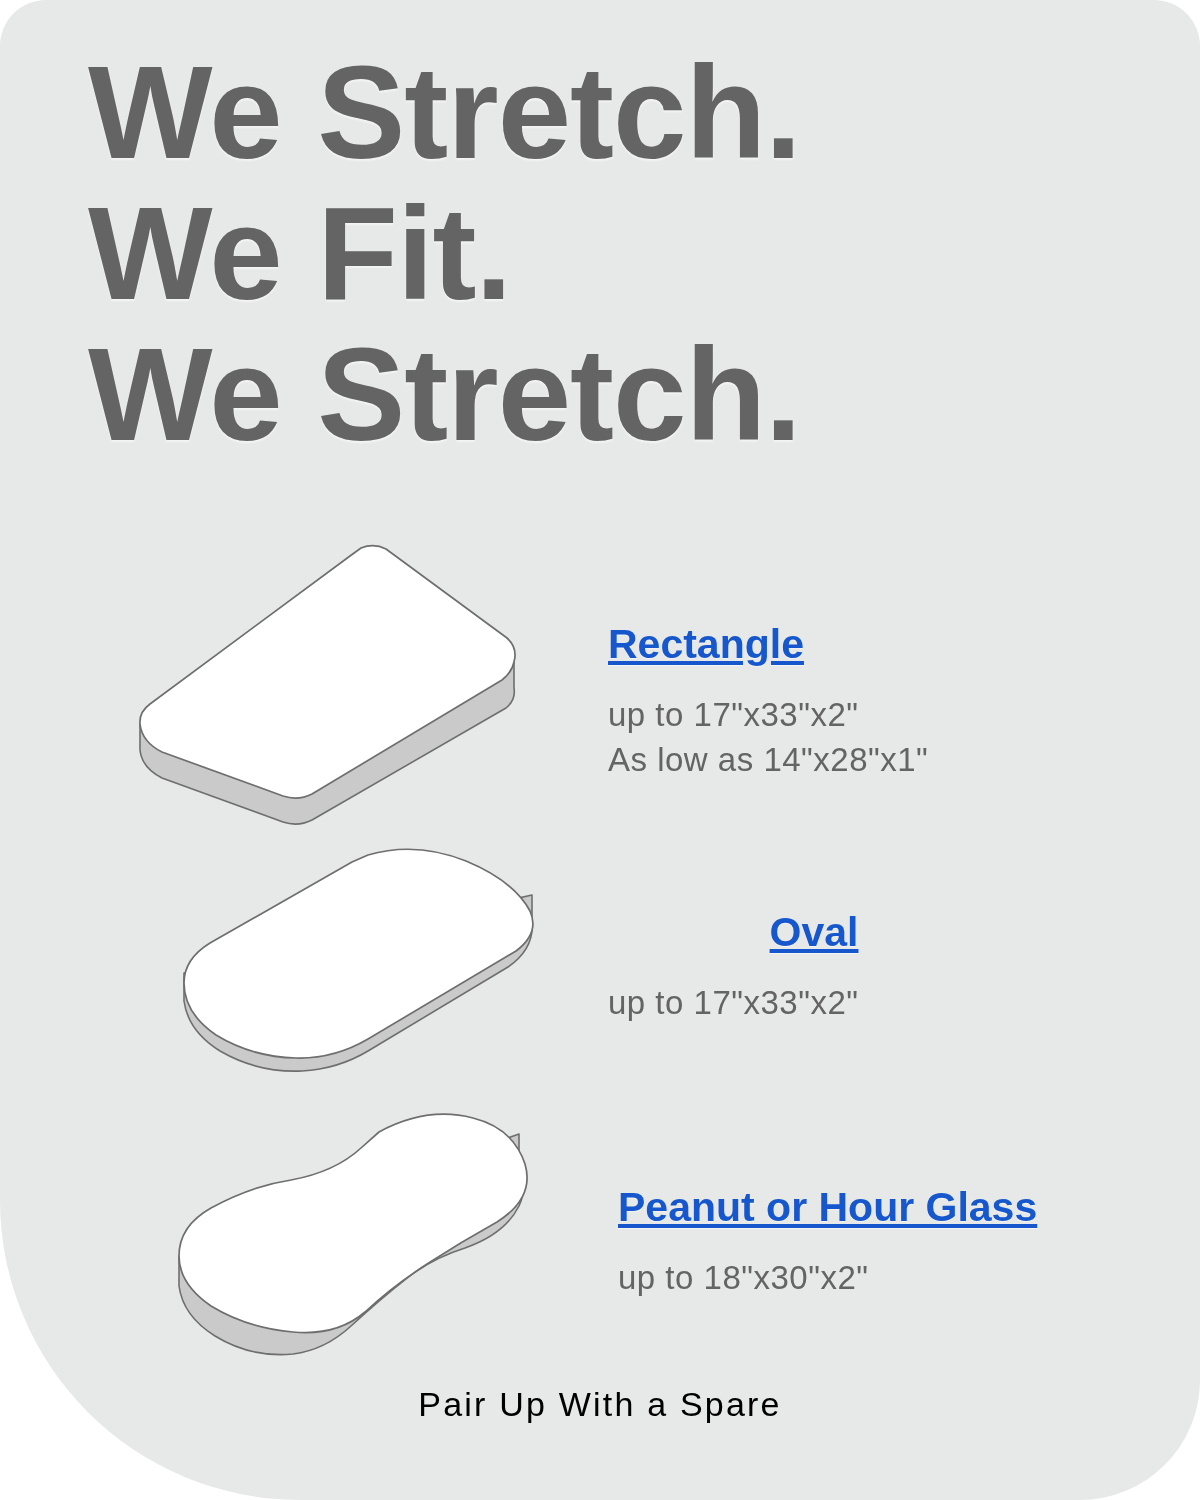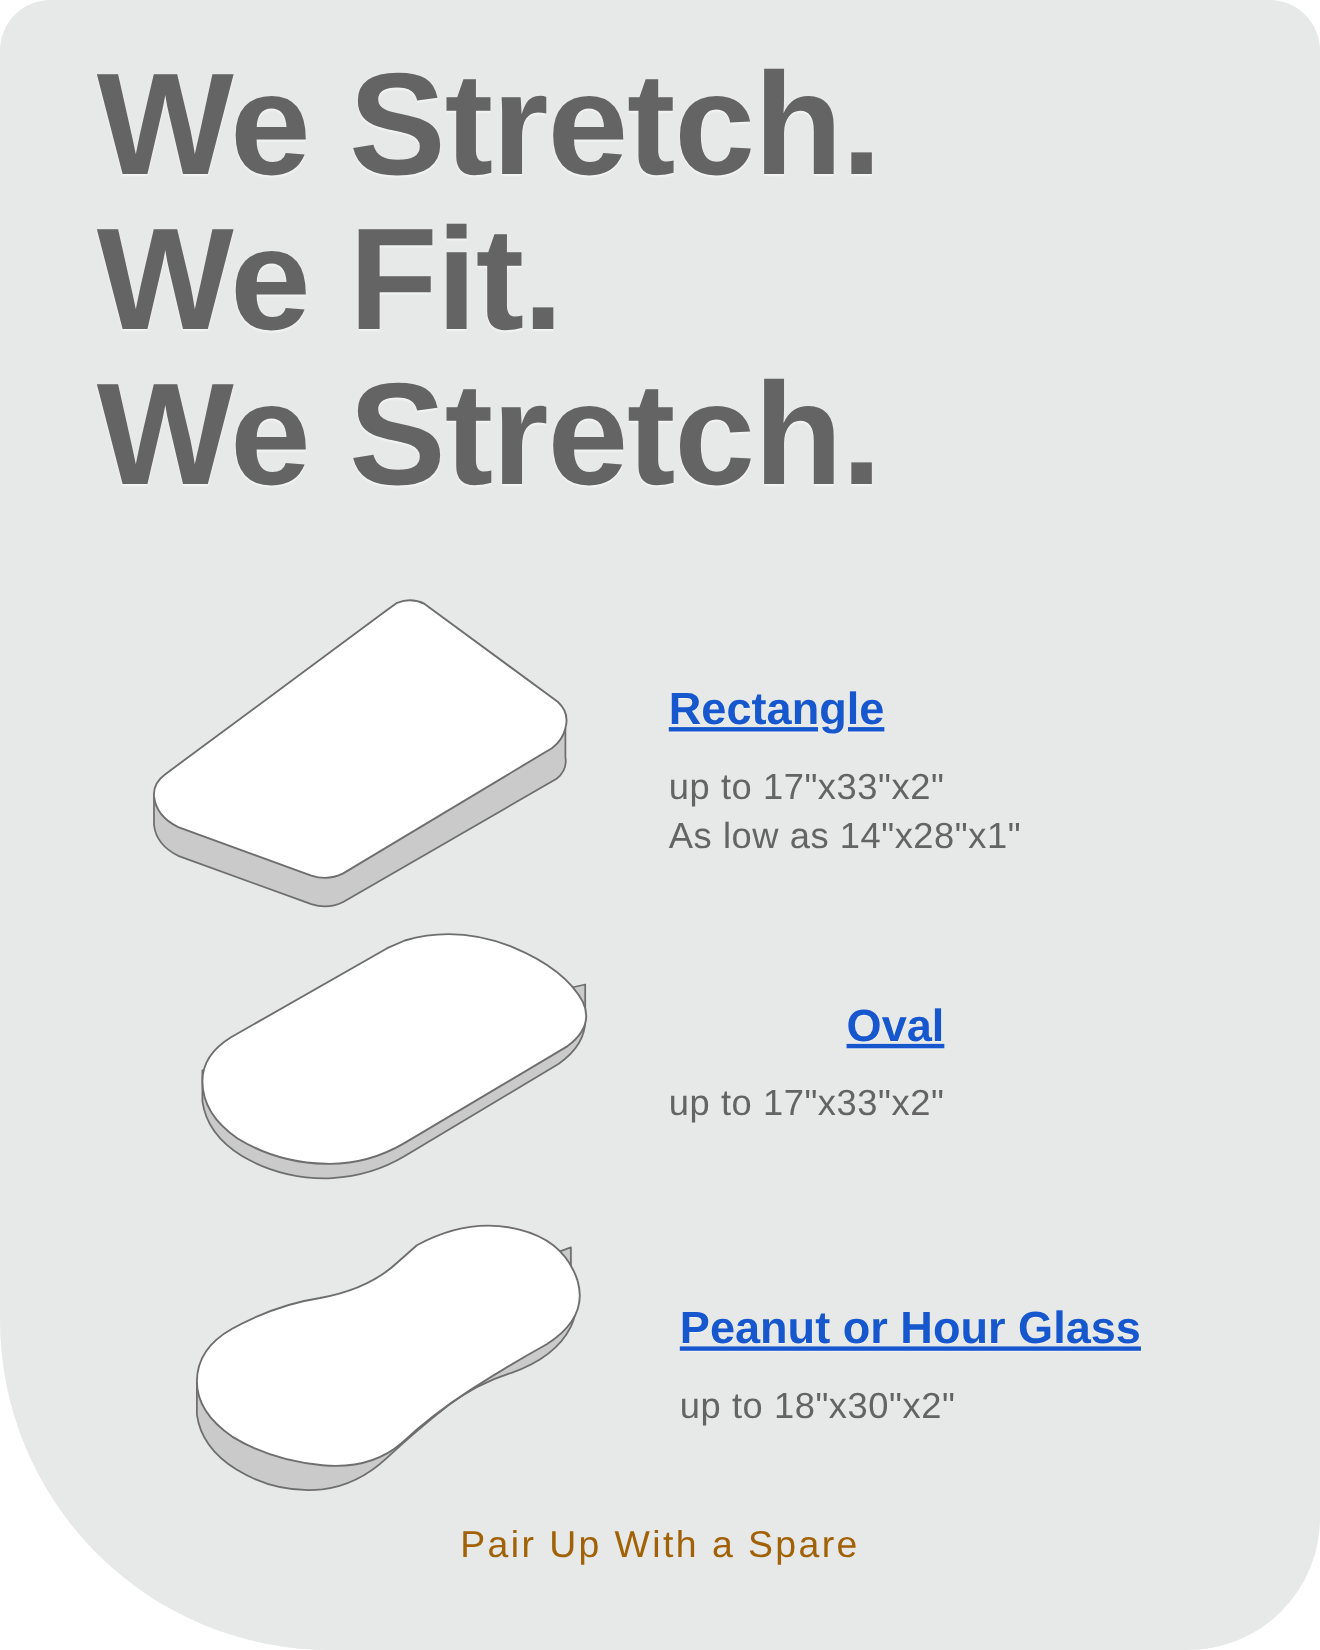--- a/index.html
+++ b/index.html
@@ -84,21 +84,21 @@
 
   
   .footer {
     position: absolute;
     left: 0;
     top: 1385px;
     width: 1200px;
     text-align: center;
   }
   .footer-text {
-    color: #a16207;
+    color: #000000;
     font-family: "Liberation Sans", sans-serif;
     font-size: 34px;
     letter-spacing: 2.2px;
     margin: 0;
   }
 
   svg { display: block; overflow: visible; }
 </style>
 </head>
 <body>

